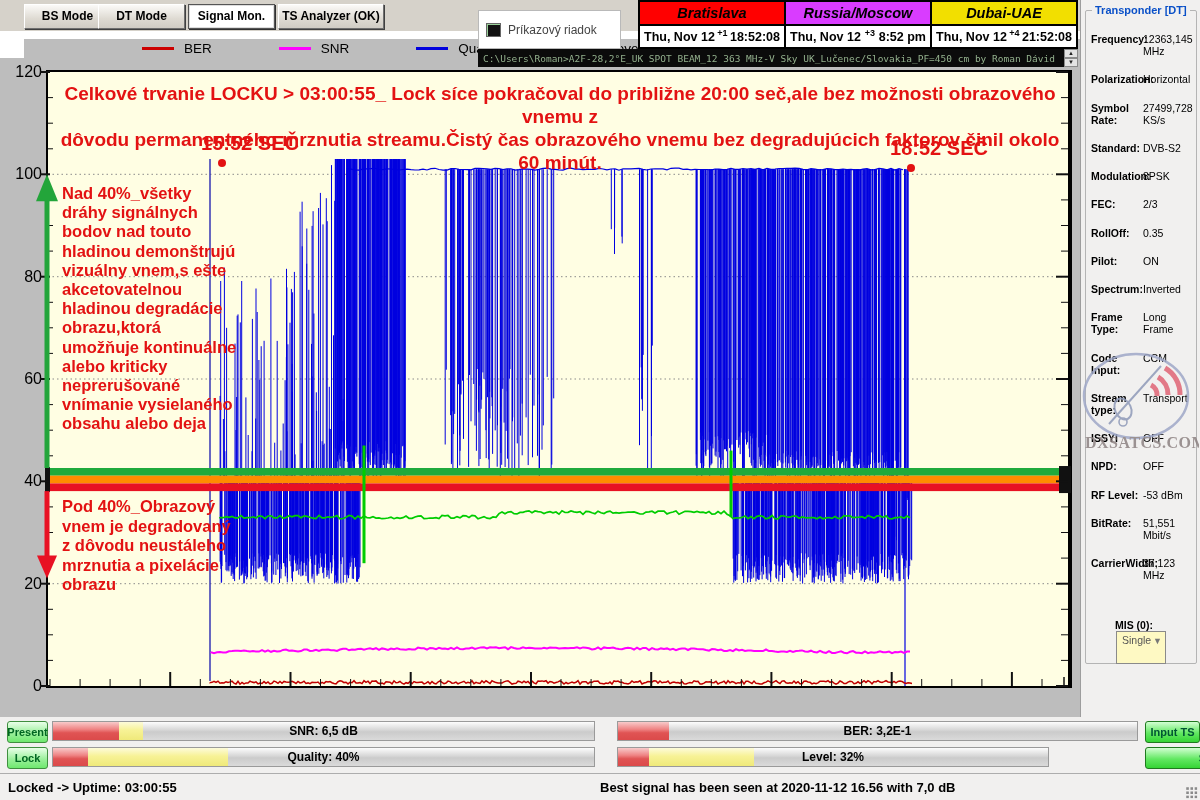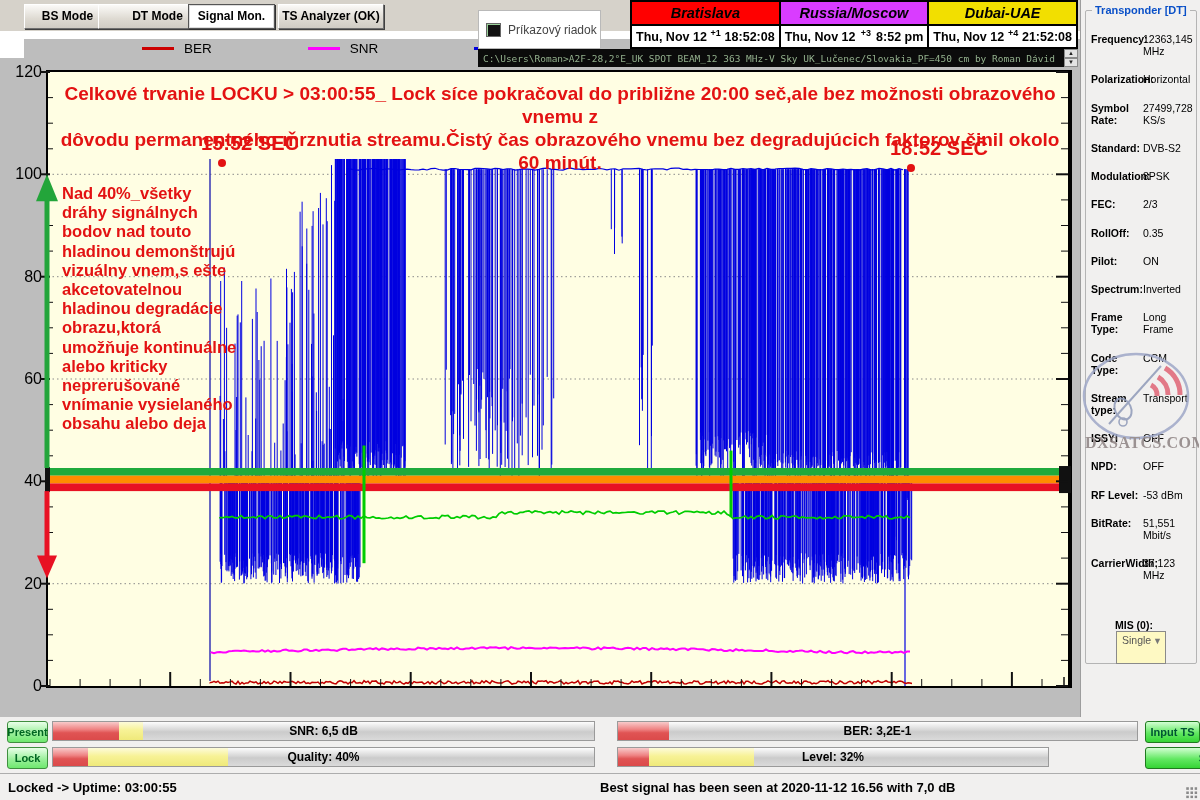--- a/index.html
+++ b/index.html
@@ -8,51 +8,51 @@
   
   #toolbar{position:absolute;left:0;top:0;width:1080px;height:31px;background:#d6d2ca;}
   .tab{position:absolute;top:4px;height:23px;line-height:23px;text-align:center;font-size:12px;font-weight:bold;
        color:#000;background:linear-gradient(#fbfaf8,#dedad2 60%,#d0ccc4);border:1px solid #6f6f6f;
        border-top-color:#fff;border-left-color:#fff;box-shadow:1px 1px 0 #404040;cursor:pointer;}
   .tab.active{background:#fff;border:1px solid #555;box-shadow:1px 1px 0 #303030, inset 0 0 0 1px #ddd;}
   #white-band{position:absolute;left:0;top:31px;width:1080px;height:8px;background:#fff;}
   #left-white{position:absolute;left:0;top:31px;width:24px;height:27px;background:#fff;}
   
   #legendbar{position:absolute;left:24px;top:39px;width:1054px;height:19px;background:#bdbdbd;}
-  #legend{position:absolute;left:118px;top:0;height:19px;display:flex;gap:96px;}
+  #legend{position:absolute;left:118px;top:0;height:19px;display:flex;gap:67px;}
   .legend-item{display:flex;align-items:center;gap:10px;}
   .legend-swatch{display:inline-block;width:32px;height:3px;}
   .legend-label{font-size:13.5px;color:#000;}
   
   #chart-margin{position:absolute;left:0;top:58px;width:1080px;height:659px;background:#bdbdbd;}
   .ylab{position:absolute;width:36px;text-align:right;font-size:16px;color:#000;}
   #plot-frame{position:absolute;left:46px;top:70px;width:1020px;height:614px;background:#fffee3;
               border:2px solid #000;border-right:4px solid #000;}
   #plot-svg{position:absolute;left:0;top:0;overflow:visible;}
   
   .red-note{position:absolute;color:#e31212;font-family:Liberation Sans, sans-serif;font-weight:bold;white-space:pre-line;}
   #top-note{left:56px;top:82px;width:1008px;text-align:center;font-size:19px;line-height:23px;}
   #left-note{left:62px;top:184px;width:230px;font-size:16.5px;line-height:19.2px;}
   #lower-note{left:62px;top:497px;width:230px;font-size:16.5px;line-height:19.5px;}
   .time-marker{position:absolute;width:140px;text-align:center;font-size:20px;}
   .marker-dot{position:absolute;width:8px;height:8px;border-radius:50%;background:#e31212;}
   
-  #cmd-title{position:absolute;left:478px;top:10px;width:123px;height:39px;background:#fff;border:1px solid #b9b9b9;
+  #cmd-title{position:absolute;left:478px;top:10px;width:143px;height:39px;background:#fff;border:1px solid #b9b9b9;
              display:flex;align-items:center;gap:7px;padding-left:7px;box-sizing:border-box;}
   #cmd-title span{font-size:12px;color:#444;}
   #console-icon{width:13px;height:12px;background:#111;border:1px solid #666;box-shadow:inset 1px 1px 0 #9ad19a;}
   #cmd-line{position:absolute;left:478px;top:49px;width:600px;height:18px;background:#0b0b0b;
             display:flex;align-items:center;box-sizing:border-box;padding-left:5px;}
   #cmd-line span{font-family:"DejaVu Sans Mono","Liberation Mono",monospace;font-size:9.5px;color:#93b08d;white-space:nowrap;overflow:hidden;width:572px;}
   #cmd-scroll{position:absolute;left:1064px;top:49px;width:14px;height:18px;display:flex;flex-direction:column;}
   .scr-btn{flex:1;background:#e3e3e3;border:1px solid #8a8a8a;font-size:6px;line-height:7px;text-align:center;color:#222;cursor:pointer;}
   
   #clocks{position:absolute;left:622px;top:0px;width:456px;height:49px;display:flex;}
   .clock{flex:1;border:2px solid #000;margin-left:-2px;display:flex;flex-direction:column;}
-  .clock:first-child{margin-left:8px;}
+  .clock:first-child{margin-left:16px;}
   .clock-city{height:22px;line-height:22px;text-align:center;font-style:italic;font-weight:bold;font-size:14.5px;color:#000;border-bottom:2px solid #000;}
   .clock-time-row{flex:1;background:#fff;display:flex;align-items:center;justify-content:space-between;padding:0 4px;}
   .clock-date{font-weight:bold;font-size:12.5px;}
   .clock-offset{font-weight:bold;font-size:9px;margin-top:-8px;}
   .clock-time{font-weight:bold;font-size:12.5px;}
   
   #right-panel{position:absolute;left:1080px;top:0;width:120px;height:800px;background:#f1f0ef;border-left:1px solid #9d9d9d;box-sizing:border-box;}
   #tp-box{position:absolute;left:4px;top:10px;width:110px;height:652px;border:1px solid #b4b4b4;border-radius:2px;}
   #tp-title{position:absolute;left:6px;top:-7px;background:#f1f0ef;padding:0 3px;font-size:11px;font-weight:bold;color:#0a50c8;}
   #tp-rows{position:absolute;left:0;top:22px;width:110px;height:548px;display:flex;flex-direction:column;justify-content:space-between;}
@@ -85,21 +85,21 @@
      background-image:radial-gradient(#8a8a8a 1.2px,transparent 1.4px);background-size:4.2px 4.2px;background-position:bottom right;}
 </style>
 </head>
 <body>
 
 <div id="app">
 
   <div id="toolbar"></div>
   <div id="tabs">
       <div class="tab" style="left: 8px; width: 85px; margin-left: 16px;">BS Mode</div>
-      <div class="tab" style="left: 98px; width: 85px; padding-left: 16px;">DT Mode</div>
+      <div class="tab" style="left: 98px; width: 85px;">DT Mode</div>
       <div class="tab active" style="left: 188px; width: 85px;">Signal Mon.</div>
       <div class="tab" style="left: 278px; width: 104px;">TS Analyzer (OK)</div>
     </div>
   <div id="white-band"></div>
   <div id="left-white"></div>
 
   <div id="legendbar">
     <div id="legend">
         <div class="legend-item">
           <span class="legend-swatch" style="background: rgb(204, 0, 0);"></span>
@@ -1652,20 +1652,25 @@
 hladinou demonštrujú
 vizuálny vnem,s ešte
 akcetovatelnou
 hladinou degradácie
 obrazu,ktorá
 umožňuje kontinuálne
 alebo kriticky
 neprerušované
 vnímanie vysielaného
 obsahu alebo deja</div>
+  <div id="lower-note" class="red-note">Pod 40%_Obrazový
+vnem je degradovaný
+z dôvodu neustáleho
+mrznutia a pixelácie
+obrazu</div>
   <div id="marker1" class="red-note time-marker" style="left: 180px; top: 132.077px;">15:52 SEČ</div>
   <div id="marker1-dot" class="marker-dot" style="left: 218px; top: 159.077px;"></div>
   <div id="marker2" class="red-note time-marker" style="left: 869px; top: 137.193px;">18:52 SEČ</div>
   <div id="marker2-dot" class="marker-dot" style="left: 907px; top: 164.193px;"></div>
 
   <div id="cmd-title">
     <span id="console-icon"></span>
     <span>Príkazový riadok</span>
   </div>
   <div id="cmd-line">
@@ -1741,21 +1746,21 @@
           </div>
           <div class="tp-row">
             <span class="tp-label">Spectrum:</span>
             <span class="tp-value">Inverted</span>
           </div>
           <div class="tp-row">
             <span class="tp-label">Frame Type:</span>
             <span class="tp-value">Long Frame</span>
           </div>
           <div class="tp-row">
-            <span class="tp-label">Code Type:</span>
+            <span class="tp-label">Code Input:</span>
             <span class="tp-value">CCM</span>
           </div>
           <div class="tp-row">
             <span class="tp-label">Stream type:</span>
             <span class="tp-value">Transport</span>
           </div>
           <div class="tp-row">
             <span class="tp-label">ISSYI</span>
             <span class="tp-value">OFF</span>
           </div>

